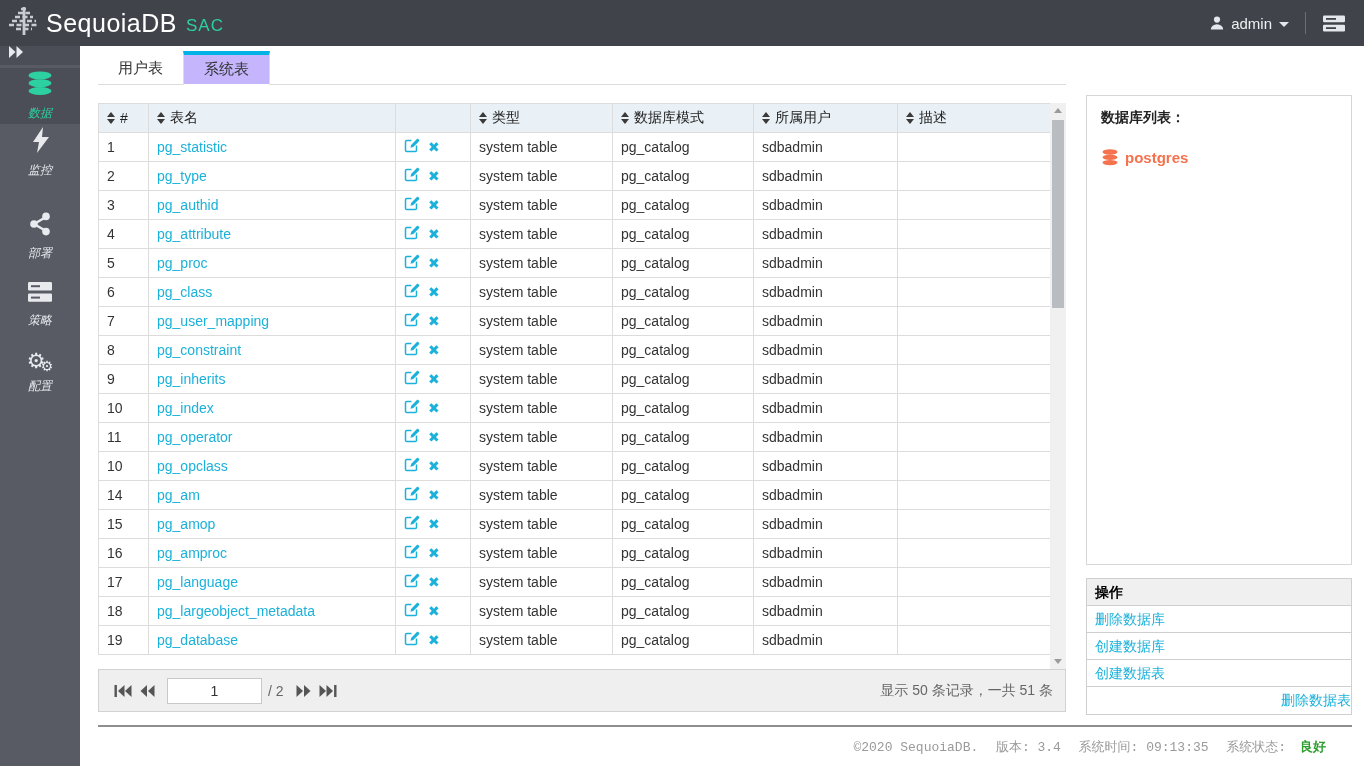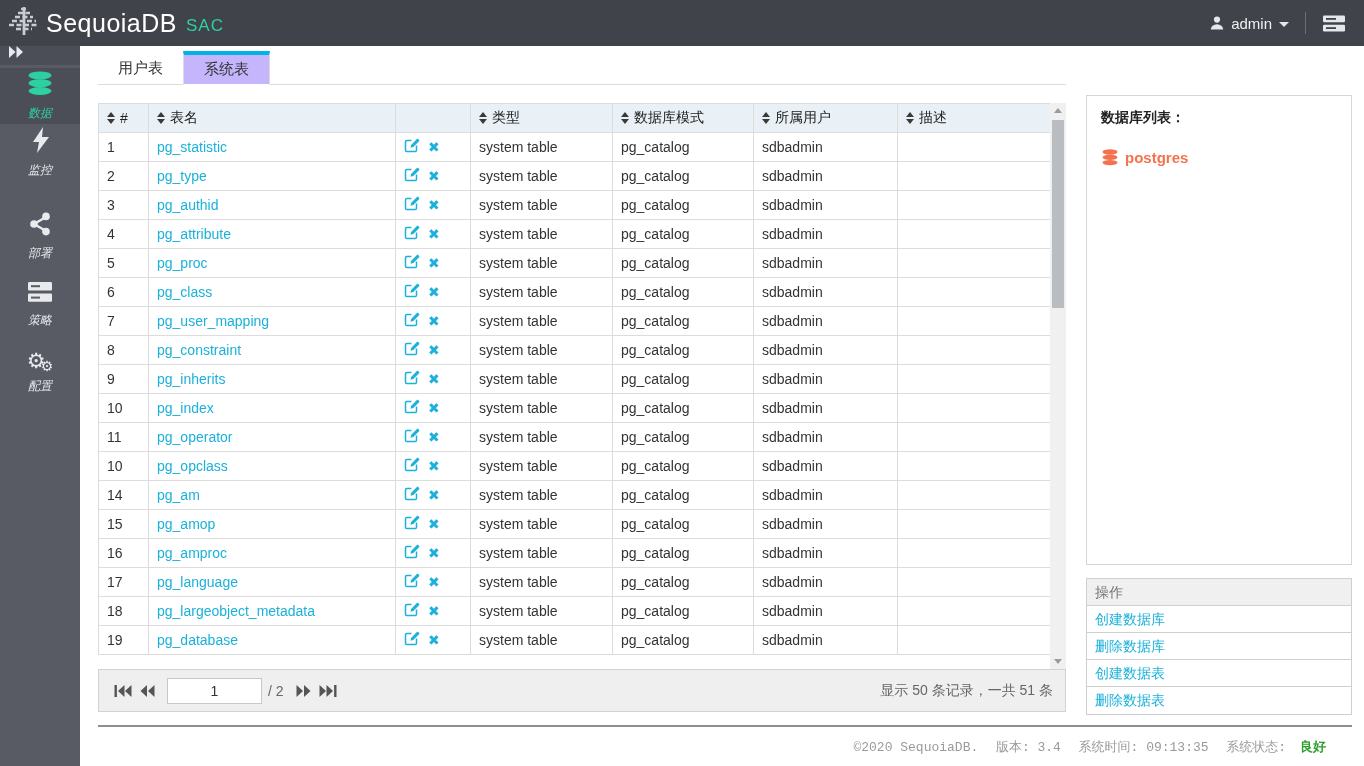--- a/index.html
+++ b/index.html
@@ -73,23 +73,23 @@
   .pg-summary { margin-left:auto; font-size:14px; color:#666; }
 
   
   .db-panel { position:absolute; left:1086px; top:95px; width:266px; height:470px;
     border:1px solid #d6d6d6; background:#fff; padding:13px 14px; }
   .db-title { font-size:14px; font-weight:bold; color:#222; }
   .db-item { display:flex; align-items:center; margin-top:22px; cursor:pointer; }
   .db-item .nm { color:#f4724e; font-size:15px; font-weight:bold; margin-left:6px; }
   .ops-panel { position:absolute; left:1086px; top:578px; width:266px; border:1px solid #cfcfcf; background:#fff; }
   .ops-head { height:27px; line-height:26px; background:#f0f0f0; border-bottom:1px solid #cfcfcf;
-    font-size:14px; font-weight:normal; color:#737373; padding-left:8px; }
+    font-size:14px; font-weight:bold; color:#000000; padding-left:8px; }
   .ops-row { height:27px; line-height:26px; border-bottom:1px solid #cfcfcf; padding-left:8px; }
-  .ops-row:last-child { border-bottom:none; }
+  .ops-row:last-child { border-bottom:none;text-align:right; }
   .ops-row a { color:#1bb1da; font-size:14px; text-decoration:none; cursor:pointer; }
 
   
   .bottom-divider { position:absolute; left:98px; top:725px; width:1254px; height:2px; background:#8f8f8f; }
   .footer { position:absolute; left:98px; top:738px; width:1228px; text-align:right;
     font-size:13px; color:#9a9a9a; }
   .footer span { margin-left:14px;font-family:Liberation Mono, monospace; }
   .footer .status-good { color:#2e9e2e; font-weight:bold; }
 </style>
 </head>
@@ -545,22 +545,22 @@
         <ellipse cx="9" cy="8.3" rx="7.5" ry="2.7"></ellipse>
         <ellipse cx="9" cy="13.6" rx="7.5" ry="2.7"></ellipse>
       </svg>
     </span>
     <span class="nm">postgres</span>
   </div>
 </div>
 
 <div class="ops-panel">
   <div class="ops-head">操作</div>
+  <div class="ops-row"><a>删除数据库</a></div>
   <div class="ops-row"><a>创建数据库</a></div>
-  <div class="ops-row"><a>删除数据库</a></div>
   <div class="ops-row"><a>创建数据表</a></div>
   <div class="ops-row"><a>删除数据表</a></div>
 </div>
 
 <div class="bottom-divider"></div>
 <div class="footer">
   <span>©2020 SequoiaDB.</span>
   <span>版本: 3.4</span>
   <span>系统时间: 09:13:35</span>
   <span>系统状态:</span><span class="status-good">良好</span>

